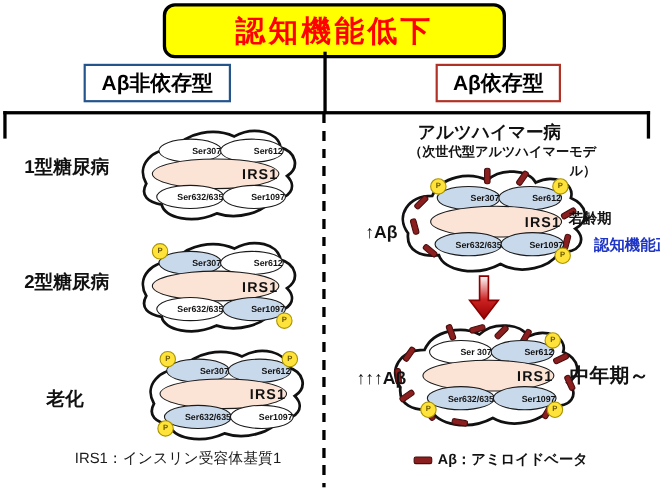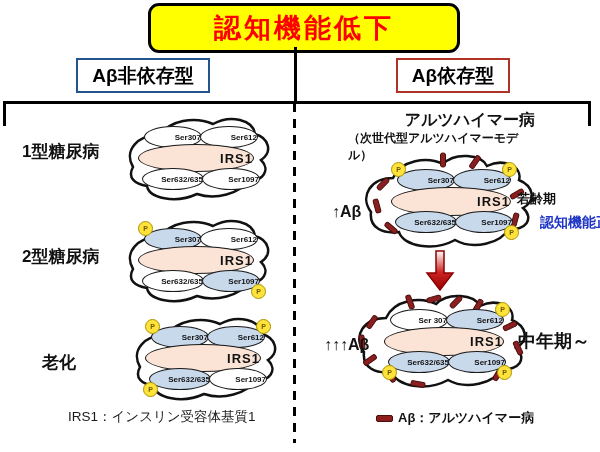--- a/index.html
+++ b/index.html
@@ -47,23 +47,23 @@
   .dgm-l .sl-irs1{left:23px;top:32px;width:116px;height:28px;}
   .dgm-l .sl-s632{left:27px;top:56px;width:62px;height:22px;}
   .dgm-l .sl-s1097{left:87px;top:56px;width:58px;height:22px;}
   
   .dgm-r .sl-s307{left:42px;top:17px;width:58px;height:22px;}
   .dgm-r .sl-s612{left:98px;top:17px;width:58px;height:22px;}
   .dgm-r .sl-irs1{left:36px;top:35px;width:120px;height:29px;}
   .dgm-r .sl-s632{left:40px;top:59px;width:62px;height:22px;}
   .dgm-r .sl-s1097{left:100px;top:59px;width:58px;height:22px;}
   
-  .ad-heading{position:absolute;left:355px;top:110px;width:180px;text-align:right;
+  .ad-heading{position:absolute;left:355px;top:110px;width:180px;text-align:center;
               font-size:16px;font-weight:bold;}
-  .ad-subheading{position:absolute;left:348px;top:130px;width:194px;text-align:left;
+  .ad-subheading{position:absolute;left:348px;top:130px;width:194px;text-align:right;
                  font-size:12px;font-weight:bold;}
   .abeta-up{position:absolute;font-size:16px;font-weight:bold;white-space:nowrap;}
   .stage{position:absolute;font-weight:bold;white-space:nowrap;}
   .stage-young{left:517px;top:190px;font-size:13px;}
   .status-normal{position:absolute;left:504px;top:214px;font-size:14px;font-weight:bold;color:#1f35c5;white-space:nowrap;margin-left:36px;}
   .stage-mid{left:518px;top:329px;font-size:18px;}
   .grad-arrow{position:absolute;left:424px;top:250px;width:32px;height:42px;}
   
   .legend-left{position:absolute;left:68px;top:408px;font-size:13.5px;line-height:17px;color:#1a1a1a;}
   .legend-right{position:absolute;left:376px;top:409px;display:flex;align-items:center;gap:5px;}
@@ -290,16 +290,16 @@
   </div>
 
   <div class="abeta-up" style="left:324px;top:336px;">↑↑↑Aβ</div>
   <div class="stage stage-mid">中年期～</div>
 
   <div class="legend-left">
     <div>IRS1：インスリン受容体基質1</div>
   </div>
   <div class="legend-right">
     <span class="ab-bar-key"></span>
-    <span class="txt">Aβ：アルツハイマー病</span>
+    <span class="txt">Aβ：アミロイドベータ</span>
   </div>
 
 </div>
 
 </body></html>

